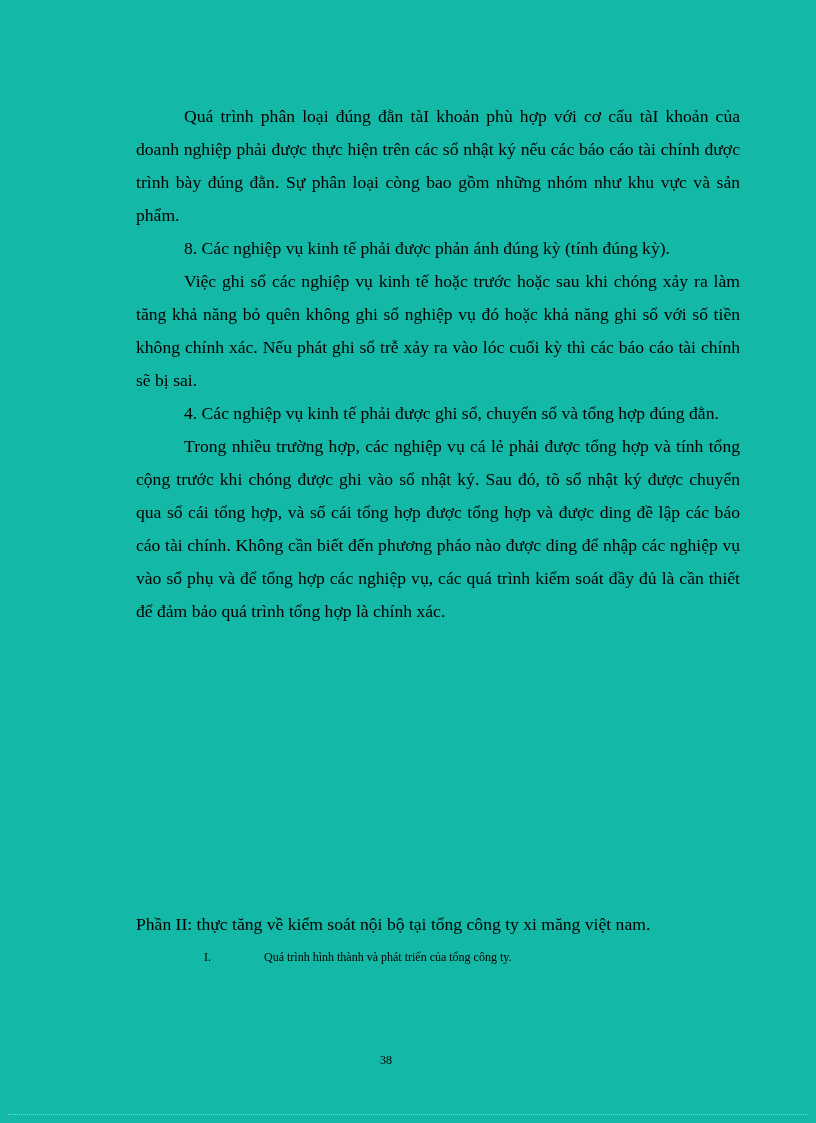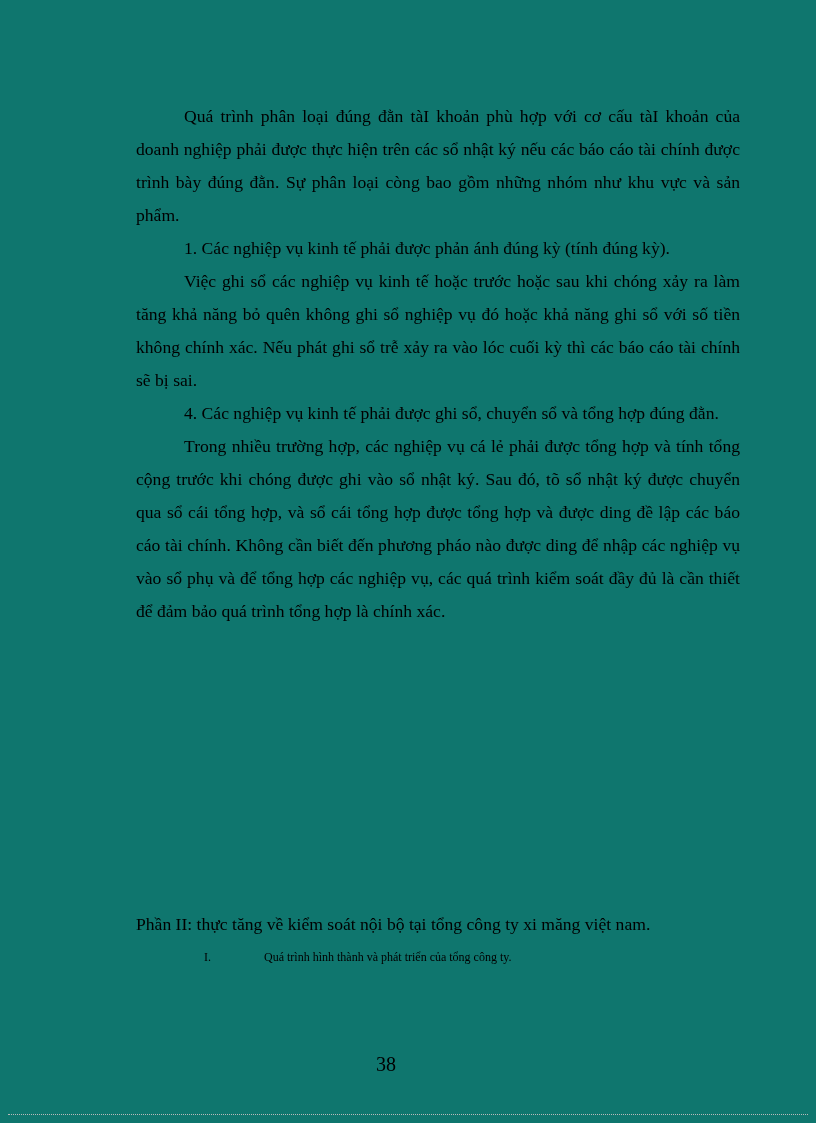--- a/index.html
+++ b/index.html
@@ -13,21 +13,21 @@
     position: relative;
     font-family: "Liberation Serif", serif;
     color: #000000;
     overflow: hidden;
   }
   .page {
     position: absolute;
     top: 0; left: 0;
     width: 816px;
     height: 1123px;
-    background: #0f766e;
+    background: #14b8a6;
   }
   .content {
     position: absolute;
     left: 136px;
     top: 100px;
     width: 604px;
   }
   p.para {
     margin: 0 0 0 0;
     font-size: 17.6px;
@@ -66,40 +66,40 @@
   .roman-num {
     display: inline-block;
     width: 60px;
   }
   .page-number {
     position: absolute;
     left: 0;
     top: 1053px;
     width: 772px;
     text-align: center;
-    font-size: 20px;
+    font-size: 12px;
     font-family: "Liberation Serif", serif;
   }
   .bottom-rule {
     position: absolute;
     left: 8px;
     top: 1114px;
     width: 800px;
     border-top: 1px dotted #b9b9b9;
     height: 0;
   }
 </style>
 </head>
 <body>
 
 <div class="page">
 
   <div class="content">
     <p class="para">Quá trình phân loại đúng đằn tàI khoản phù hợp với cơ cấu tàI khoản của doanh nghiệp phải được thực hiện trên các sổ nhật ký nếu các báo cáo tài chính được trình bày đúng đằn. Sự phân loại còng bao gồm những nhóm như khu vực và sản phẩm.</p>
-    <p class="para numbered nonjust">1.  Các nghiệp vụ kinh tế phải được phản ánh đúng kỳ (tính đúng kỳ).</p>
+    <p class="para numbered nonjust">8.  Các nghiệp vụ kinh tế phải được phản ánh đúng kỳ (tính đúng kỳ).</p>
     <p class="para">Việc ghi sổ các nghiệp vụ kinh tế hoặc trước hoặc sau khi chóng xảy ra làm tăng khả năng bỏ quên không ghi sổ nghiệp vụ đó hoặc khả năng ghi sổ với số tiền không chính xác. Nếu phát ghi sổ trễ xảy ra vào lóc cuối kỳ thì các báo cáo tài chính sẽ bị sai.</p>
     <p class="para numbered">4.  Các nghiệp vụ kinh tế phải được ghi sổ, chuyển sổ và tổng hợp đúng đằn.</p>
     <p class="para"> Trong nhiều  trường hợp, các nghiệp vụ cá lẻ phải được tổng hợp và tính tổng cộng trước khi chóng được ghi vào sổ nhật ký. Sau đó, tõ sổ nhật ký được chuyển qua sổ cái tổng hợp, và sổ cái tổng hợp được tổng hợp và được ding đề lập các báo cáo tài chính. Không cần biết đến phương pháo nào được ding để nhập các nghiệp vụ vào sổ phụ và để tổng hợp các nghiệp vụ, các quá trình kiểm  soát đầy đủ là cần thiết để đảm bảo quá trình tổng hợp là  chính xác.</p>
   </div>
 
   <div class="footer-block">
     <p class="section-line">Phần II: thực tăng về kiểm  soát nội bộ tại tổng công ty xi măng việt nam.</p>
     <p class="roman-line"><span class="roman-num">I.</span><span>Quá trình hình thành và phát triển  của tổng công ty.</span></p>
   </div>
 

